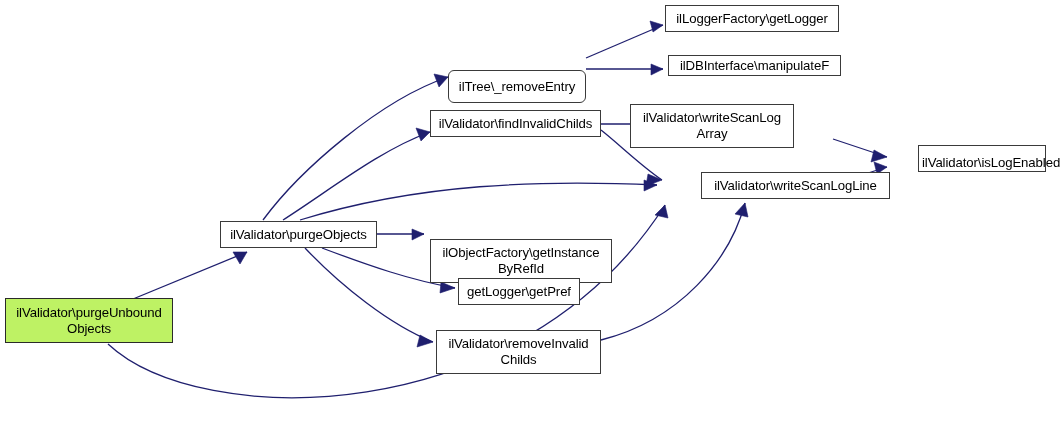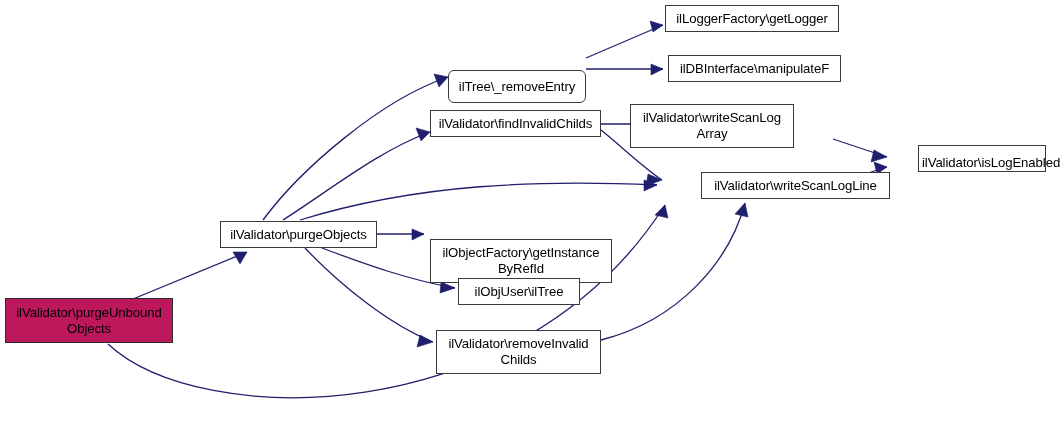--- a/index.html
+++ b/index.html
@@ -42,21 +42,21 @@
     justify-content: center;
     text-align: center;
     color: #000000;
     font-size: 13.2px;
     line-height: 1.18;
     letter-spacing: -0.1px;
     white-space: pre-line;
     padding: 0 3px;
   }
   .node-box.root {
-    background: #be185d;
+    background: #bef264;
     border-color: #2a2a2a;
   }
   .node-label {
     display: block;
     width: 100%;
     white-space: pre-line;
   }
 </style>
 </head>
 <body>
@@ -99,24 +99,24 @@
   </svg>
 
   <div id="nodes-layer">
       <div class="node-box root" style="left: 5px; top: 298px; width: 168px; height: 45px;"><span class="node-label">ilValidator\purgeUnbound
 Objects</span></div>
       <div class="node-box" style="left: 220px; top: 221px; width: 157px; height: 27px;"><span class="node-label">ilValidator\purgeObjects</span></div>
       <div class="node-box" style="left: 448px; top: 70px; width: 138px; height: 33px; border-radius: 6px;"><span class="node-label">ilTree\_removeEntry</span></div>
       <div class="node-box" style="left: 430px; top: 110px; width: 171px; height: 27px;"><span class="node-label">ilValidator\findInvalidChilds</span></div>
       <div class="node-box" style="left: 430px; top: 211px; width: 182px; height: 44px; margin-top: 28px;"><span class="node-label">ilObjectFactory\getInstance
 ByRefId</span></div>
-      <div class="node-box" style="left: 458px; top: 278px; width: 122px; height: 27px;"><span class="node-label">ilObjUser\ilTree</span></div>
+      <div class="node-box" style="left: 458px; top: 278px; width: 122px; height: 27px;"><span class="node-label">getLogger\getPref</span></div>
       <div class="node-box" style="left: 436px; top: 330px; width: 165px; height: 44px; justify-content: center;"><span class="node-label">ilValidator\removeInvalid
 Childs</span></div>
       <div class="node-box" style="left: 665px; top: 5px; width: 174px; height: 27px;"><span class="node-label">ilLoggerFactory\getLogger</span></div>
-      <div class="node-box" style="left: 668px; top: 55px; width: 173px; height: 27px;"><span class="node-label">ilDBInterface\manipulateF</span></div>
+      <div class="node-box" style="left: 668px; top: 55px; width: 173px; height: 21px;"><span class="node-label">ilDBInterface\manipulateF</span></div>
       <div class="node-box" style="left: 630px; top: 104px; width: 164px; height: 44px;"><span class="node-label">ilValidator\writeScanLog
 Array</span></div>
       <div class="node-box" style="left: 657px; top: 172px; width: 189px; height: 27px; margin-left: 44px;"><span class="node-label">ilValidator\writeScanLogLine</span></div>
       <div class="node-box" style="left: 918px; top: 145px; width: 128px; height: 27px; align-items: flex-end;"><span class="node-label">ilValidator\isLogEnabled</span></div>
     </div>
 
 </div>
 
 </body></html>

